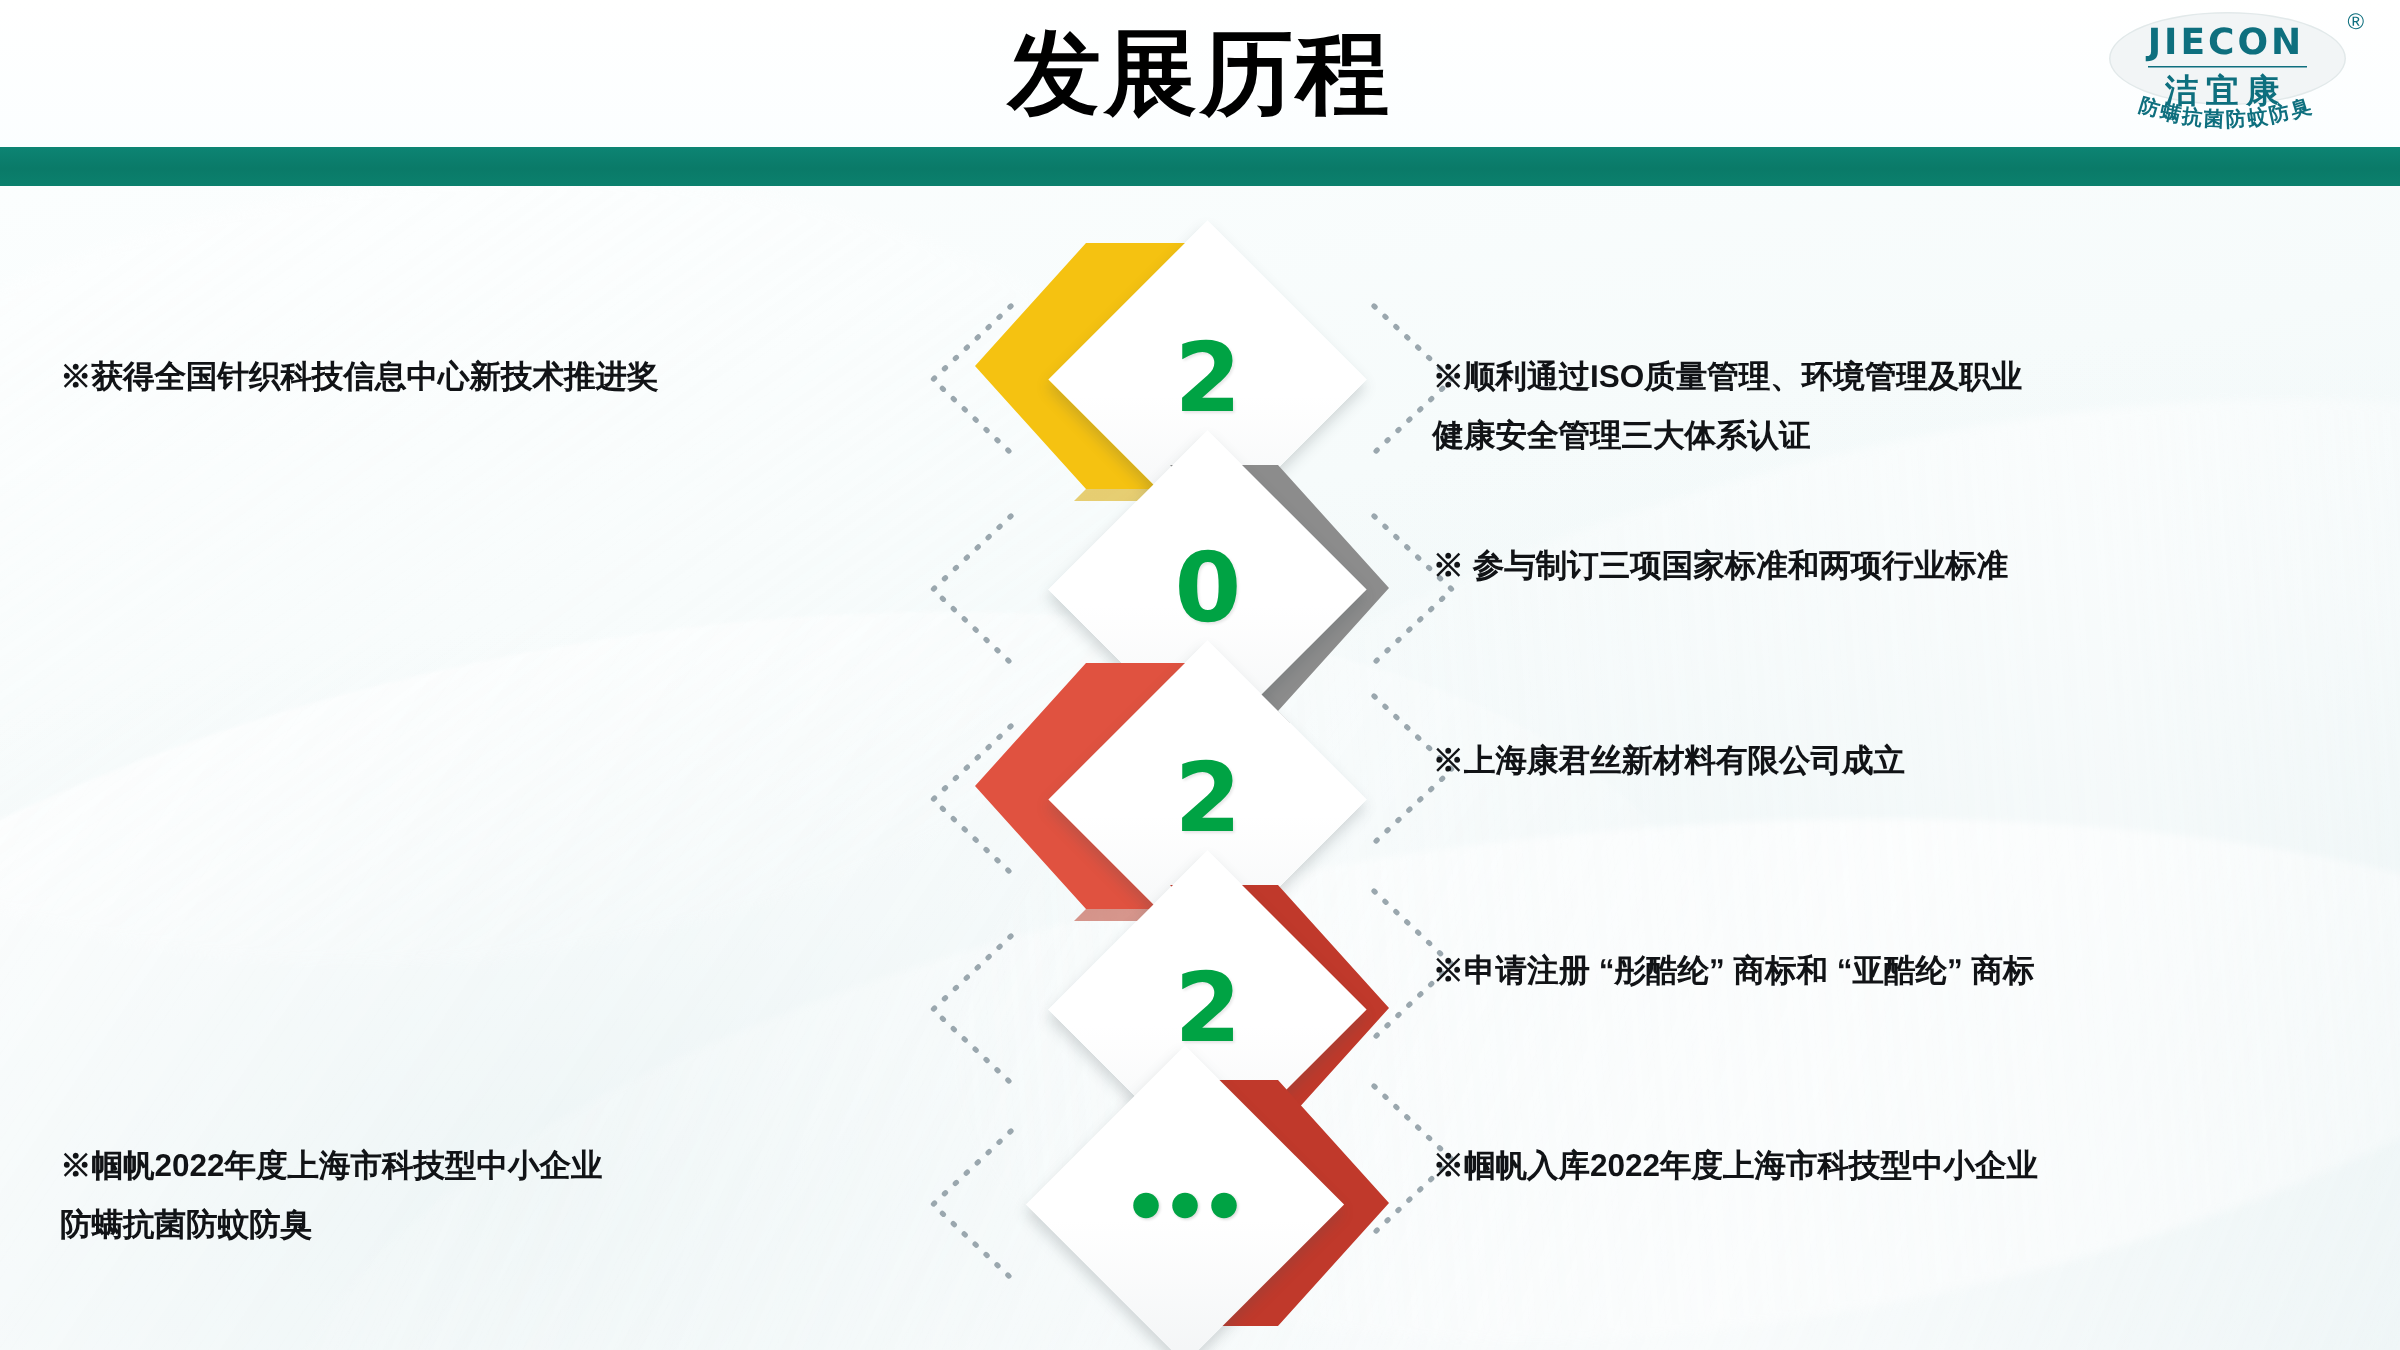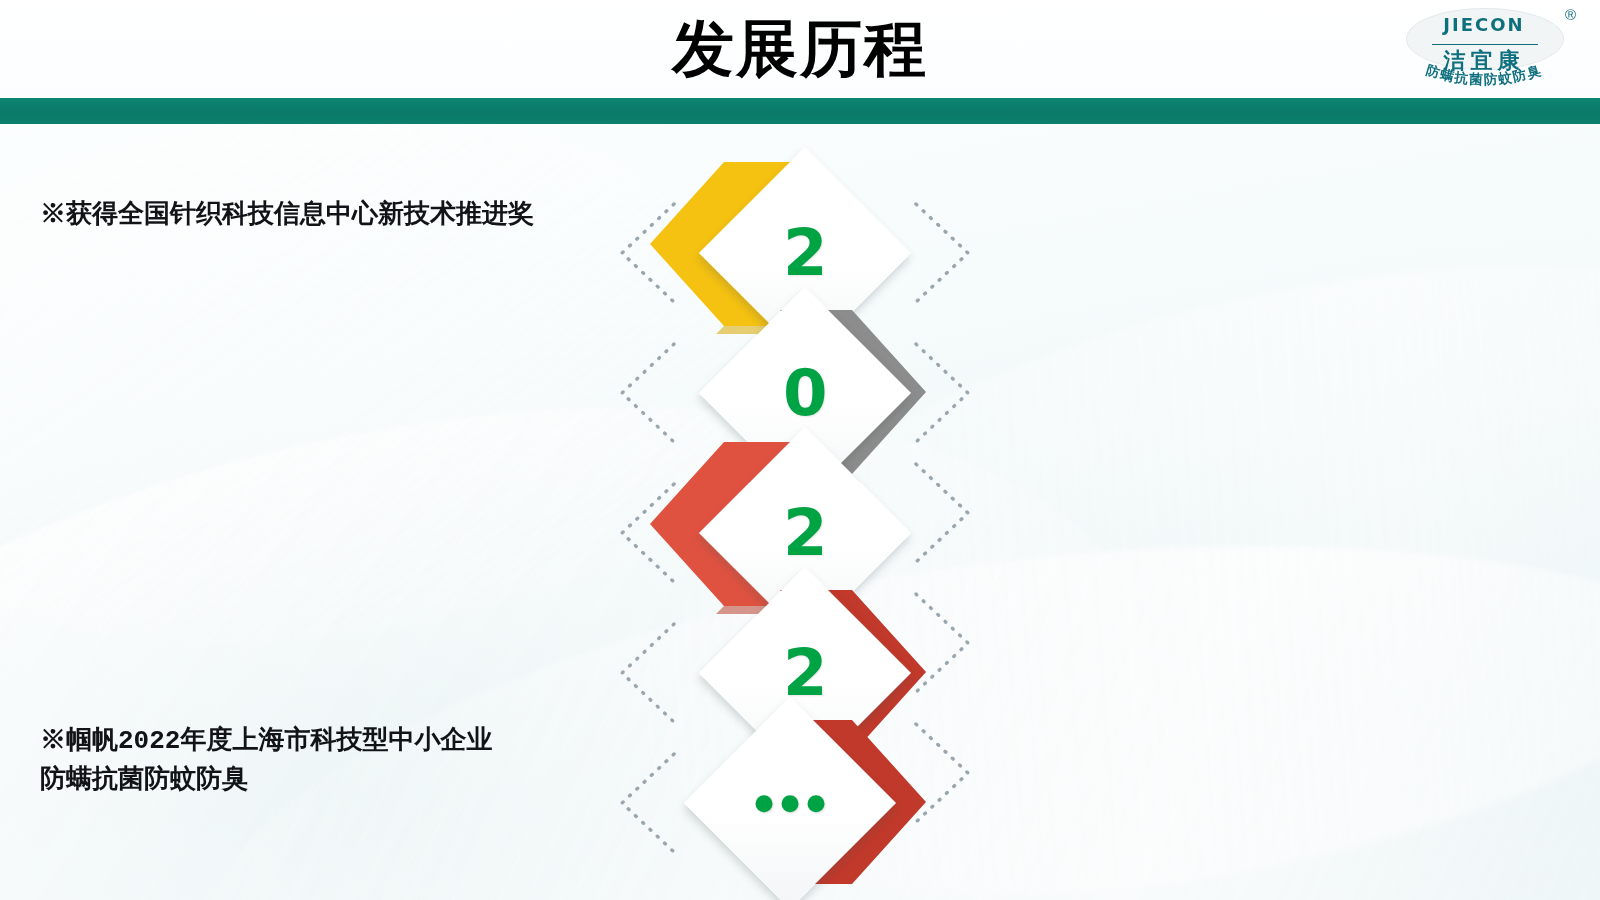--- a/index.html
+++ b/index.html
@@ -91,21 +91,21 @@
     left: 22px; top: 6px;
     width: 158px; height: 62px;
     border-radius: 50%;
     background: #f2f5f6;
     border: 1px solid #e2e9ea;
   }
   .logo-en {
     position: absolute;
     left: 0; top: 12px; width: 200px;
     text-align: center;
-    font-size: 18px;
+    font-size: 24px;
     font-weight: 700;
     letter-spacing: 2px;
     color: #0e6f7e;
     font-family: "DejaVu Sans", "Liberation Sans", sans-serif;
   }
   .logo-rule {
     position: absolute;
     left: 48px; top: 42px; width: 106px; height: 1px;
     background: #0e6f7e;
   }
@@ -193,27 +193,28 @@
     position: absolute;
     top: 140px;
     width: 580px;
     height: 720px;
   }
   .col-left  { left: 40px;  }
   .col-right { left: 955px; width: 600px; }
 
   .entry {
     position: absolute;
-    font-size: 26px;
+    font-size: 21px;
     font-weight: 700;
     color: #111316;
     line-height: 39px;
-    font-family: Liberation Mono, monospace;
+    font-family: Liberation Sans, sans-serif;
     white-space: pre-line;
     letter-spacing: 0px;
+    margin-top: 36px;
   }
   .col-left .entry { text-align: left; }
   .col-right .entry { text-align: left; }
 
   .e0 { top: 56px; }
   .e1 { top: 182px; }
   .e2 { top: 312px; }
   .e3 { top: 452px; }
   .e4 { top: 582px; }
 </style>
@@ -340,14 +341,22 @@
       <polyline points="8,6 60,55 8,104" fill="none" stroke="#9aa7ae" stroke-width="3.5" stroke-linecap="round" stroke-dasharray="1 9"></polyline>
     </svg>
   </div>
 
   <div class="col-left">
     <div class="entry e0">※获得全国针织科技信息中心新技术推进奖</div>
     <div class="entry e4">※帼帆2022年度上海市科技型中小企业
    防螨抗菌防蚊防臭</div>
   </div>
 
+  <div class="col-right">
+    <div class="entry e0">※顺利通过ISO质量管理、环境管理及职业
+   健康安全管理三大体系认证</div>
+    <div class="entry e1">※ 参与制订三项国家标准和两项行业标准</div>
+    <div class="entry e2">※上海康君丝新材料有限公司成立</div>
+    <div class="entry e3">※申请注册 “彤酷纶” 商标和 “亚酷纶” 商标</div>
+    <div class="entry e4">※帼帆入库2022年度上海市科技型中小企业</div>
+  </div>
 
 </div>
 
 </body></html>

